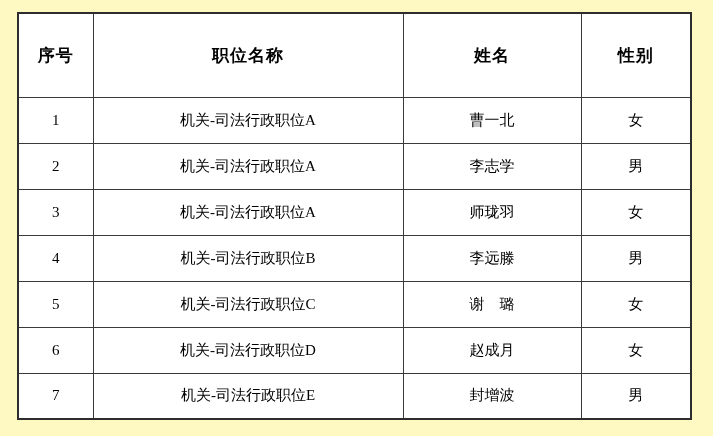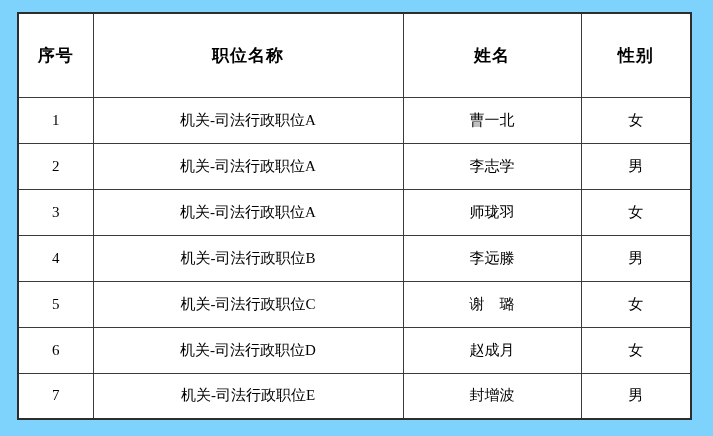--- a/index.html
+++ b/index.html
@@ -8,21 +8,21 @@
     background: #ffffff;
     width: 713px;
     height: 436px;
     font-family: "Liberation Serif", "DejaVu Serif", serif;
     color: #000000;
   }
   .page {
     position: relative;
     width: 713px;
     height: 436px;
-    background: #7dd3fc;
+    background: #fef9c3;
     overflow: hidden;
   }
   table.roster {
     position: absolute;
     left: 17px;
     top: 12px;
     width: 673px;
     border-collapse: collapse;
     table-layout: fixed;
     border: 2px solid #2d2d2d;

